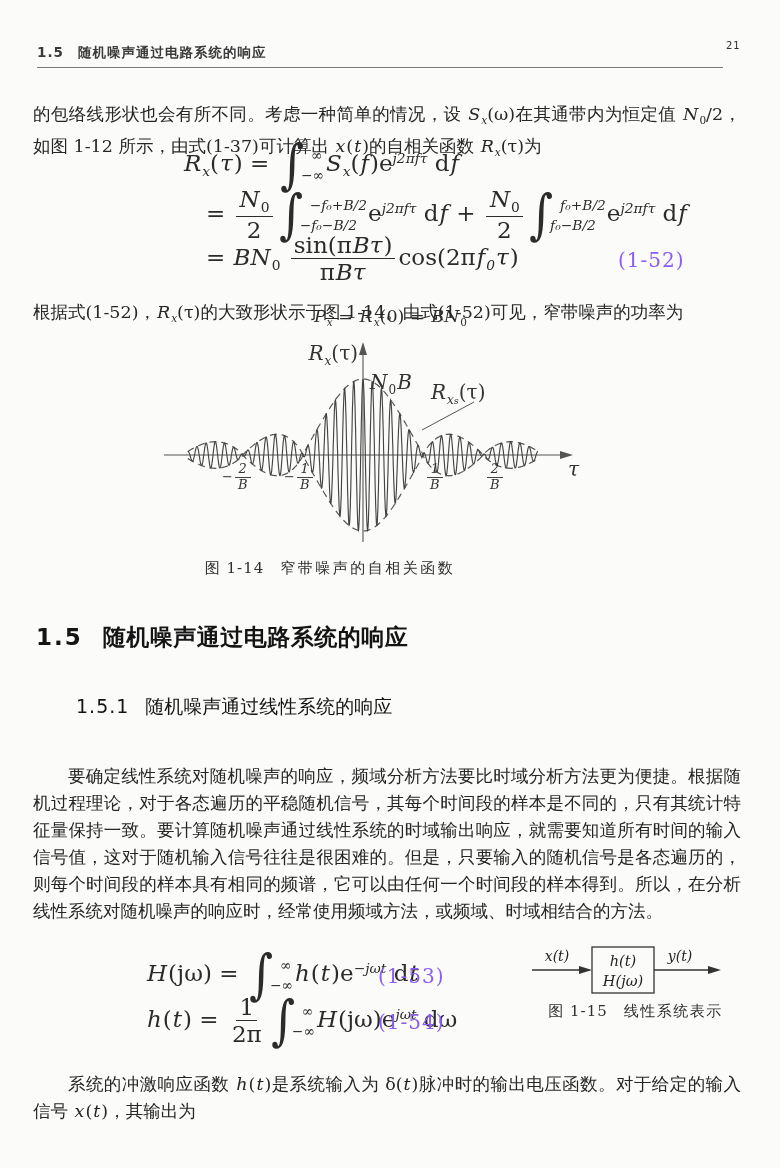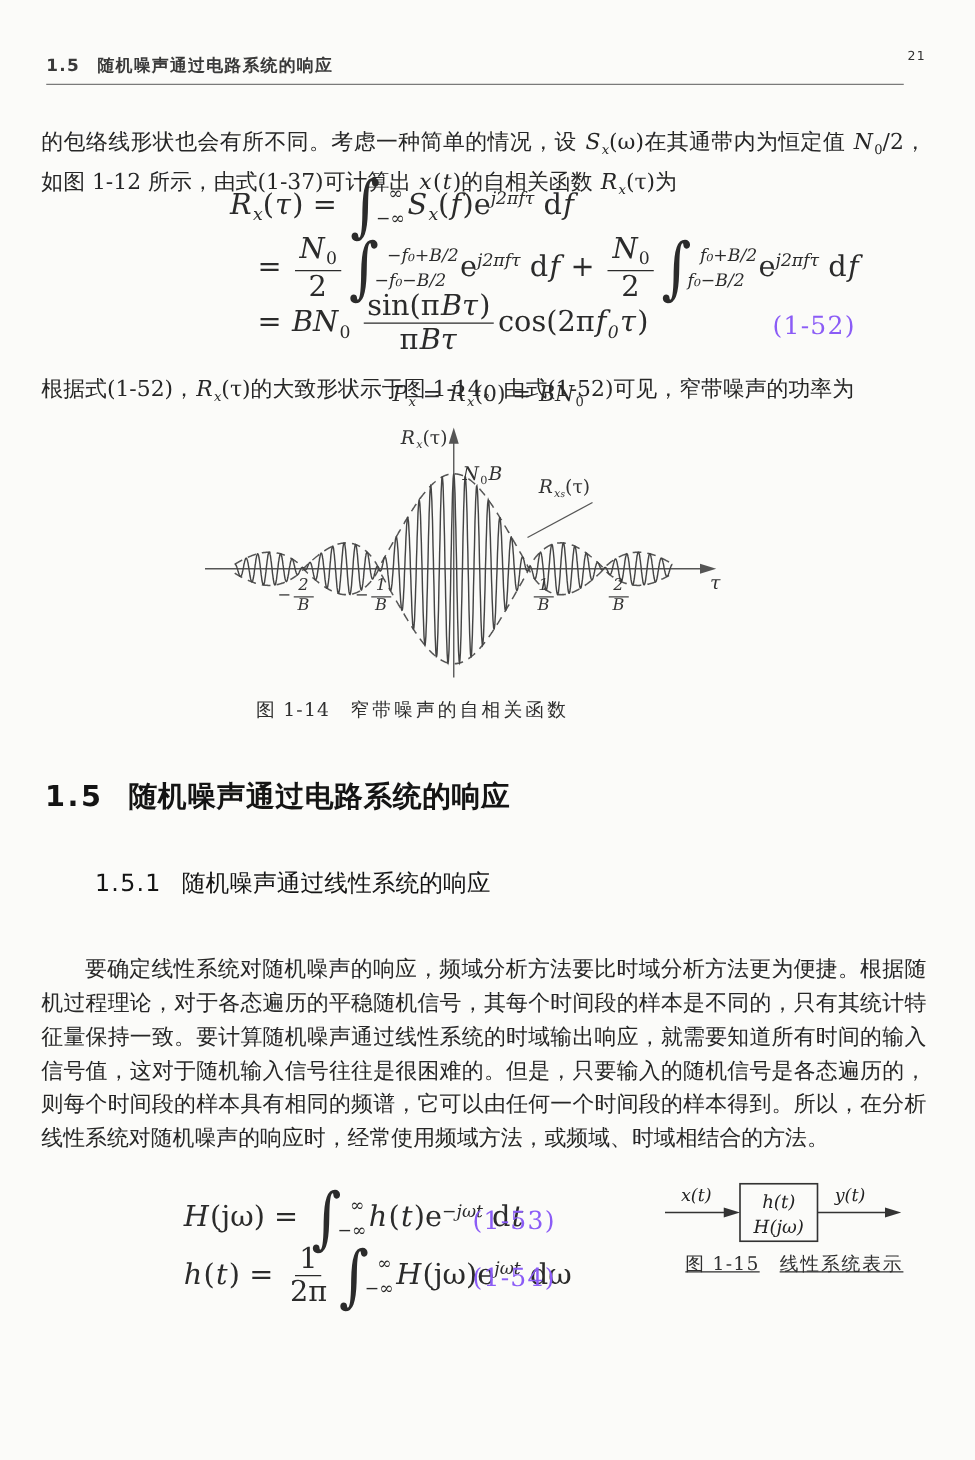--- a/index.html
+++ b/index.html
@@ -40,21 +40,21 @@
   .intwrap{display:inline-flex;align-items:center;vertical-align:middle;margin:0 1px;}
   .int-sign{font-size:2.35em;line-height:.85;font-weight:300;transform:scaleX(.85);}
   .int-lims{display:flex;flex-direction:column;justify-content:space-between;height:2.6em;
             font-size:.6em;font-style:italic;margin-left:-3px;}
   .int-lims .hi{margin-left:8px;}
   .int-lims .lo{margin-left:-2px;}
 
   
   .fig114{position:absolute;left:138px;top:336px;width:520px;height:216px;}
   .fig114 svg{position:absolute;left:0;top:0;}
-  .flabel{position:absolute;font-size:15px;color:#333;white-space:nowrap;}
+  .flabel{position:absolute;font-size:20px;color:#333;white-space:nowrap;}
   .fl-y{left:158px;top:5px;width:62px;text-align:right;}
   .fl-peak{left:231px;top:34px;}
   .fl-env{left:292px;top:44px;}
   .fl-x{left:430px;top:121px;font-style:italic;}
   .tickfrac{position:absolute;top:126px;font-size:13px;font-style:italic;color:#333;
             display:flex;align-items:center;line-height:1.15;}
   .tf-minus{margin-right:1px;}
   .tf-stack{display:inline-flex;flex-direction:column;align-items:center;}
   .tf-num{border-bottom:1px solid #444;padding:0 4px;}
   .tf-den{padding:0 4px;}
@@ -67,21 +67,21 @@
   
   .sec{position:absolute;left:36px;top:622px;font-family:"DejaVu Sans","Liberation Sans",sans-serif;
        font-weight:700;font-size:23px;color:#141414;letter-spacing:.5px;}
   .sec .num{margin-right:20px;letter-spacing:2px;}
   .subsec{position:absolute;left:76px;top:694px;font-family:"DejaVu Sans","Liberation Sans",sans-serif;
           font-weight:400;font-size:19px;color:#141414;}
   .subsec .num{margin-right:16px;letter-spacing:1px;}
 
   
   .fig115{position:absolute;left:528px;top:940px;width:215px;height:56px;}
-  .cap115{top:1002px;left:528px;width:215px;text-align:center;letter-spacing:1.5px;text-decoration:underline;}
+  .cap115{top:1002px;left:528px;width:215px;text-align:center;letter-spacing:1.5px;}
 </style>
 </head>
 <body>
 
 <div class="page">
 
   <div class="rh-title">
     <span class="num">1.5</span><span>随机噪声通过电路系统的响应</span>
   </div>
   <div class="rh-page">21</div>
@@ -212,14 +212,15 @@
       <line x1="126" y1="30" x2="182" y2="30" stroke="#333" stroke-width="1.3"></line>
       <polygon points="193,30 180,26 180,34" fill="#333"></polygon>
       <text x="29" y="21" text-anchor="middle" font-size="14" font-style="italic" font-family="DejaVu Serif, serif" fill="#222">x(t)</text>
       <text x="152" y="21" text-anchor="middle" font-size="14" font-style="italic" font-family="DejaVu Serif, serif" fill="#222">y(t)</text>
     </svg>
   </div>
   <div class="cap cap115">
     <span class="cl">图 1-15</span><span>线性系统表示</span>
   </div>
 
+  <p class="body p-last"><span class="m-t">系统的冲激响应函数 </span><span class="m-v">h</span><span class="m-t">(</span><span class="m-v">t</span><span class="m-t">)是系统输入为 δ(</span><span class="m-v">t</span><span class="m-t">)脉冲时的输出电压函数。对于给定的输入信号 </span><span class="m-v">x</span><span class="m-t">(</span><span class="m-v">t</span><span class="m-t">)，其输出为</span></p>
 
 </div>
 
 </body></html>

